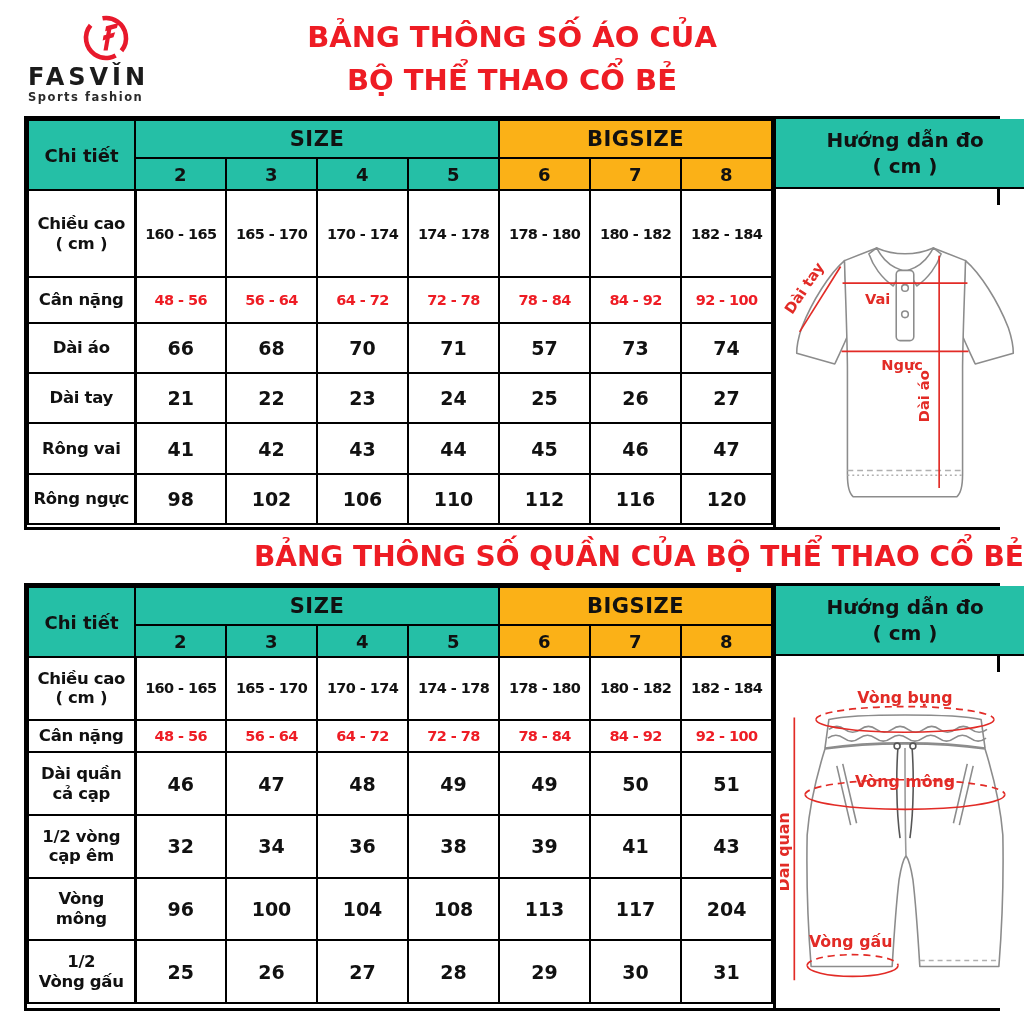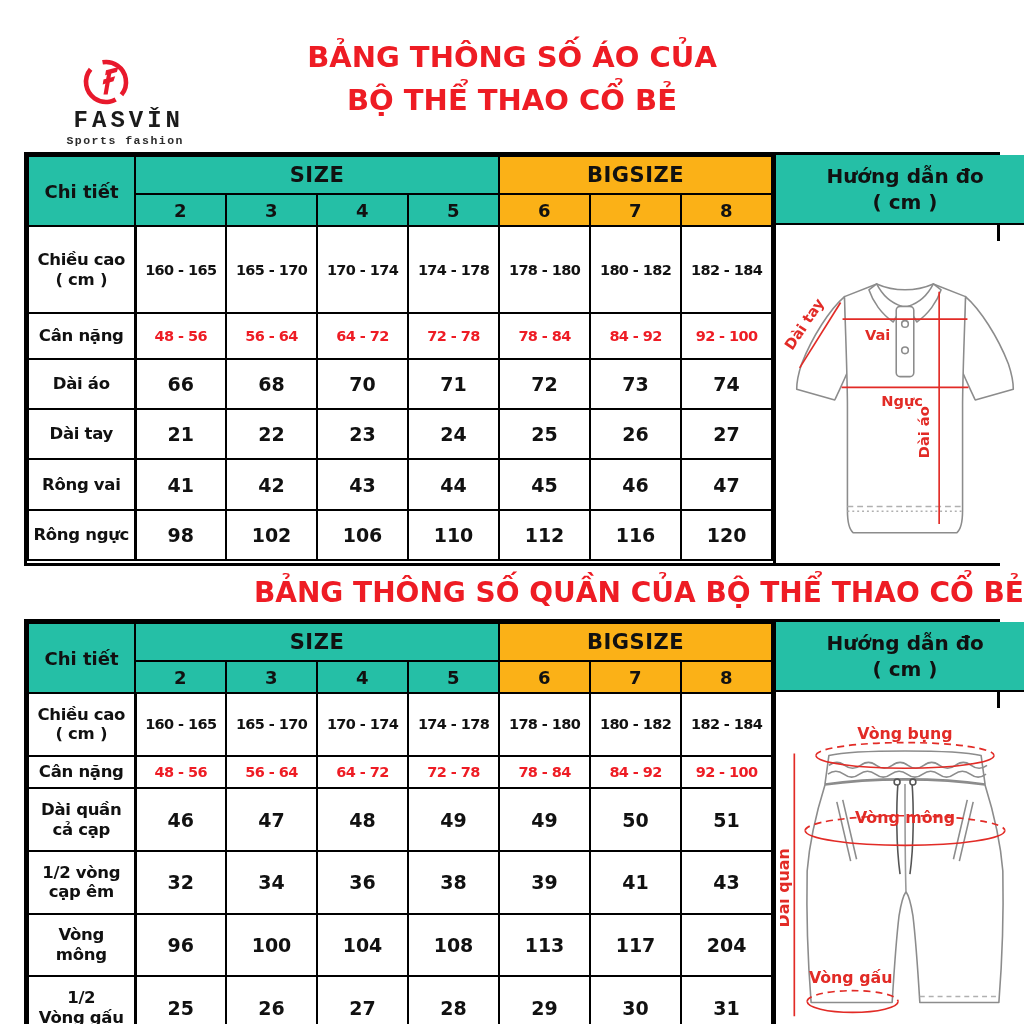--- a/index.html
+++ b/index.html
@@ -1,26 +1,26 @@
 <!DOCTYPE html>
 <html><head>
 <meta charset="utf-8">
 <style>
   html,body{margin:0;padding:0;width:1024px;height:1024px;overflow:hidden;background:#fff;
     font-family:"DejaVu Sans","Liberation Sans",sans-serif;color:#111;}
   .page{position:relative;width:1024px;height:1024px;}
 
   
   .top{position:relative;height:116px;}
-  .logo{position:absolute;left:28px;top:20px;width:156px;text-align:right;font-family:Liberation Mono, monospace;}
+  .logo{position:absolute;left:28px;top:12px;width:156px;text-align:left;}
   .logo-icon{display:block;margin:0 auto;}
   .brand{font-size:24px;font-weight:bold;letter-spacing:4px;color:#1b1b1b;line-height:26px;}
   .tagline{font-size:11.5px;font-weight:bold;letter-spacing:1.5px;color:#2b2b2b;line-height:14px;}
-  .titles{padding-top:0;text-align:center;color:#EE1C24;font-weight:bold;
-    font-size:29px;line-height:43px;margin-top:36px;}
+  .titles{padding-top:16px;text-align:center;color:#EE1C24;font-weight:bold;
+    font-size:29px;line-height:43px;}
   .title2{margin:0;text-align:right;color:#EE1C24;font-weight:bold;font-size:28px;
     line-height:53px;height:53px;}
 
   
   .section{display:flex;margin:0 24px;border:3px solid #000;box-sizing:border-box;background:#fff;}
   .spec-table{border-collapse:collapse;table-layout:fixed;flex:none;width:745px;}
   #shirt-tablebox .spec-table{height:406px;}
   #pants-tablebox .spec-table{height:418px;}
   .spec-table th,.spec-table td{border:2px solid #000;text-align:center;vertical-align:middle;
     font-weight:bold;padding:0;}
@@ -111,21 +111,21 @@
             <td>78 - 84</td>
             <td>84 - 92</td>
             <td>92 - 100</td>
           </tr>
           <tr class="">
             <th class="rlabel">Dài áo</th>
             <td>66</td>
             <td>68</td>
             <td>70</td>
             <td>71</td>
-            <td>72</td>
+            <td>57</td>
             <td>73</td>
             <td>74</td>
           </tr>
           <tr class="">
             <th class="rlabel">Dài tay</th>
             <td>21</td>
             <td>22</td>
             <td>23</td>
             <td>24</td>
             <td>25</td>

